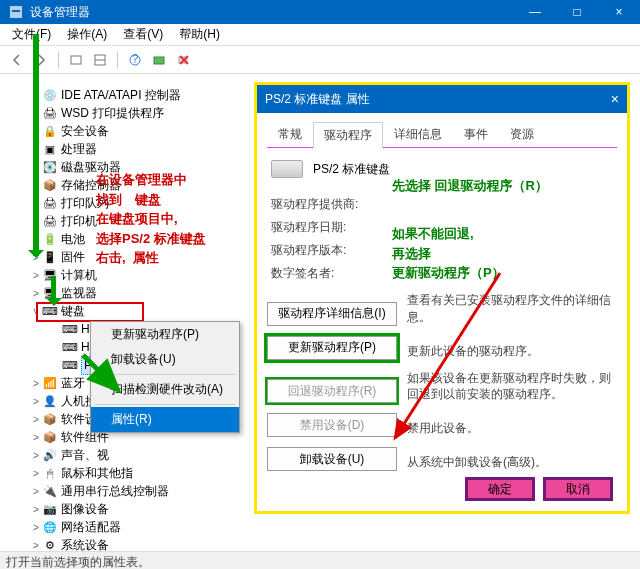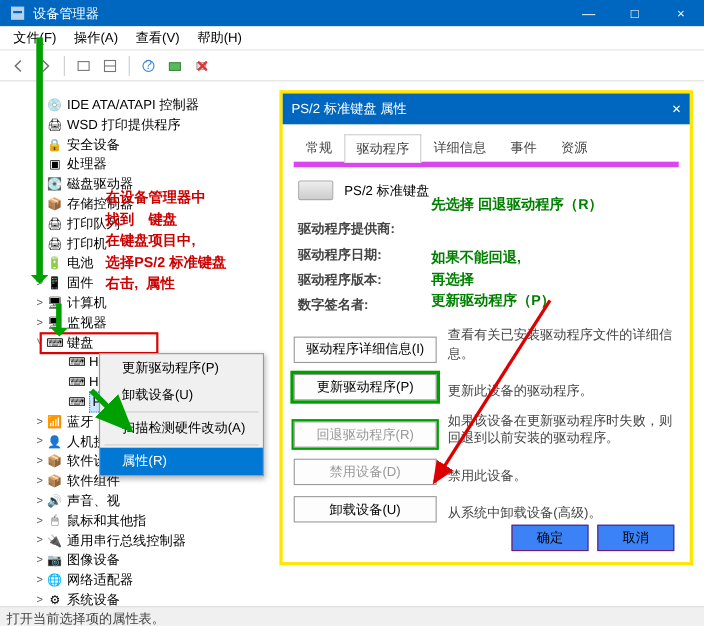--- a/index.html
+++ b/index.html
@@ -37,36 +37,36 @@
 .ctx-menu .mi { padding: 4px 16px 4px 20px; cursor: default; }
 .ctx-menu .mi.sel { background: #0078d4; color: #fff; }
 .ctx-menu .msep { height: 1px; background: #ccc; margin: 2px 4px; }
 
 
 .props-frame { position: absolute; left: 254px; top: 82px; width: 376px; height: 432px; border: 3px solid #ffe600; background: #fff; z-index: 20; }
 .props-title { height: 28px; background: #0067c0; color: #fff; display: flex; align-items: center; padding: 0 8px; }
 .props-title .t { flex: 1; font-size: 12px; }
 .props-title .x { width: 28px; text-align: right; cursor: default; font-size: 14px; }
 .props-body { padding: 8px 10px; }
-.tabs { display: flex; border-bottom: 5px solid #d946ef; gap: 0; }
+.tabs { display: flex; border-bottom: 1px solid #d946ef; gap: 0; }
 .tab { padding: 4px 10px 4px; border: 1px solid transparent; border-bottom: none; cursor: default; color: #444; }
 .tab.active { border-color: #ccc; background: #fff; position: relative; top: 1px; }
 .dev-head { display: flex; align-items: center; gap: 10px; padding: 12px 4px; }
 .dev-head .kic { width: 32px; height: 18px; background: linear-gradient(#eee,#ccc); border: 1px solid #aaa; border-radius: 2px; }
-.info-grid { padding: 0 4px; font-weight: bold; }
+.info-grid { padding: 0 4px; }
 .info-row { display: flex; margin: 6px 0; }
 .info-row .k { width: 110px; color: #444; }
 .act-row { display: flex; align-items: flex-end; margin: 10px 0; gap: 10px; }
 .act-btn { width: 130px; height: 24px; border: 1px solid #999; background: #fdfdfd; display: flex; align-items: center; justify-content: center; cursor: default; }
 .act-btn.disabled { color: #999; }
 .act-btn.hl-green { outline: 3px solid #00a000; }
 .act-btn.hl-green2 { outline: 2px solid #00a000; }
 .act-desc { flex: 1; color: #444; line-height: 1.4; }
 .dlg-foot { position: absolute; bottom: 10px; right: 14px; display: flex; gap: 8px; }
-.dlg-btn { width: 70px; height: 24px; border: 1px solid #701a75; background: #3b82f6; display: flex; align-items: center; justify-content: center; cursor: default; }
+.dlg-btn { width: 70px; height: 24px; border: 3px solid #701a75; background: #ec4899; display: flex; align-items: center; justify-content: center; cursor: default; }
 
 
 .anno-red { position: absolute; color: #c00; font-size: 13px; font-weight: bold; line-height: 1.5; z-index: 40; }
 .anno-green { position: absolute; color: #008000; font-size: 13px; font-weight: bold; line-height: 1.5; z-index: 40; }
 .red-box { position: absolute; border: 2px solid #d00; z-index: 25; }
 .green-arrow-v { position: absolute; width: 6px; background: #00a000; z-index: 35; }
 .green-arrow-v::after { content: ""; position: absolute; bottom: -10px; left: -5px; border: 8px solid transparent; border-top-color: #00a000; }
 
 .statusbar { position: absolute; bottom: 0; left: 0; right: 0; height: 18px; background: #f0f0f0; border-top: 1px solid #ddd; padding: 2px 6px; color: #444; }
 

